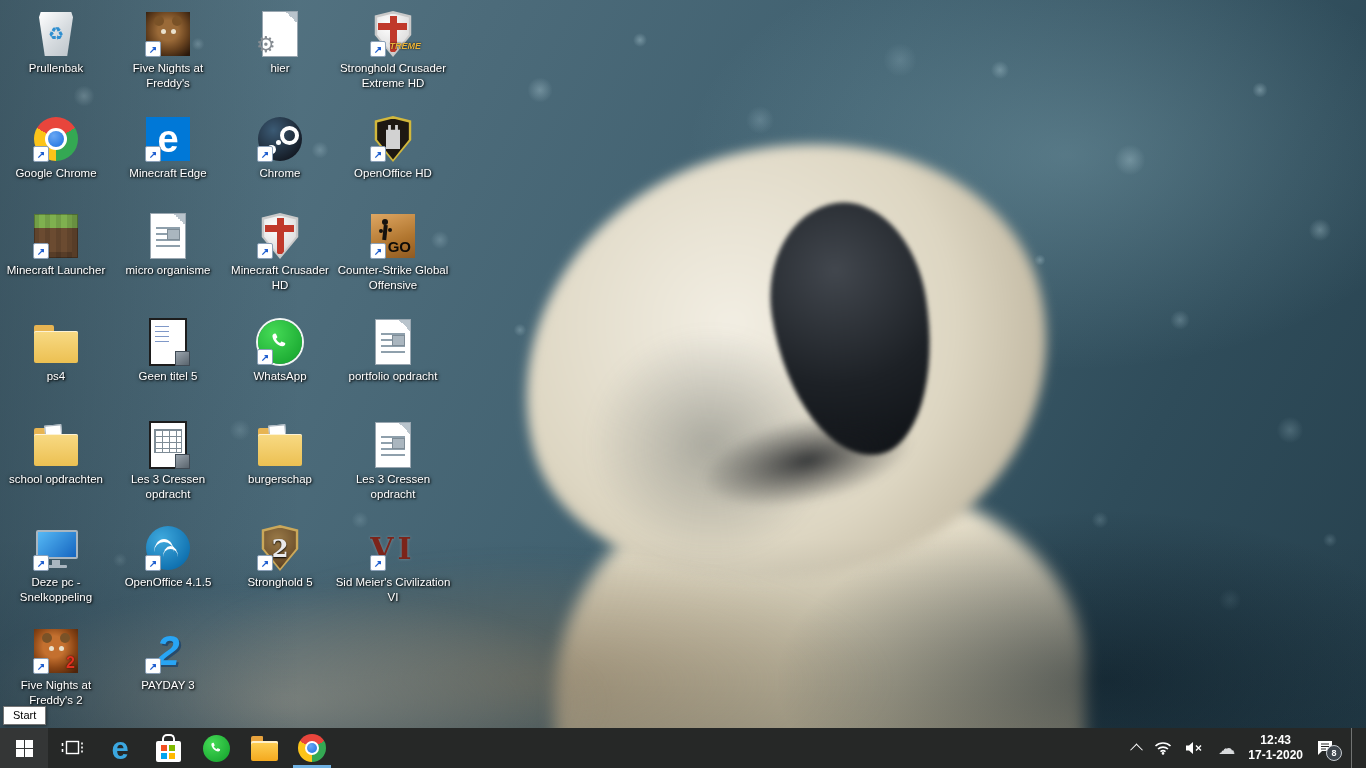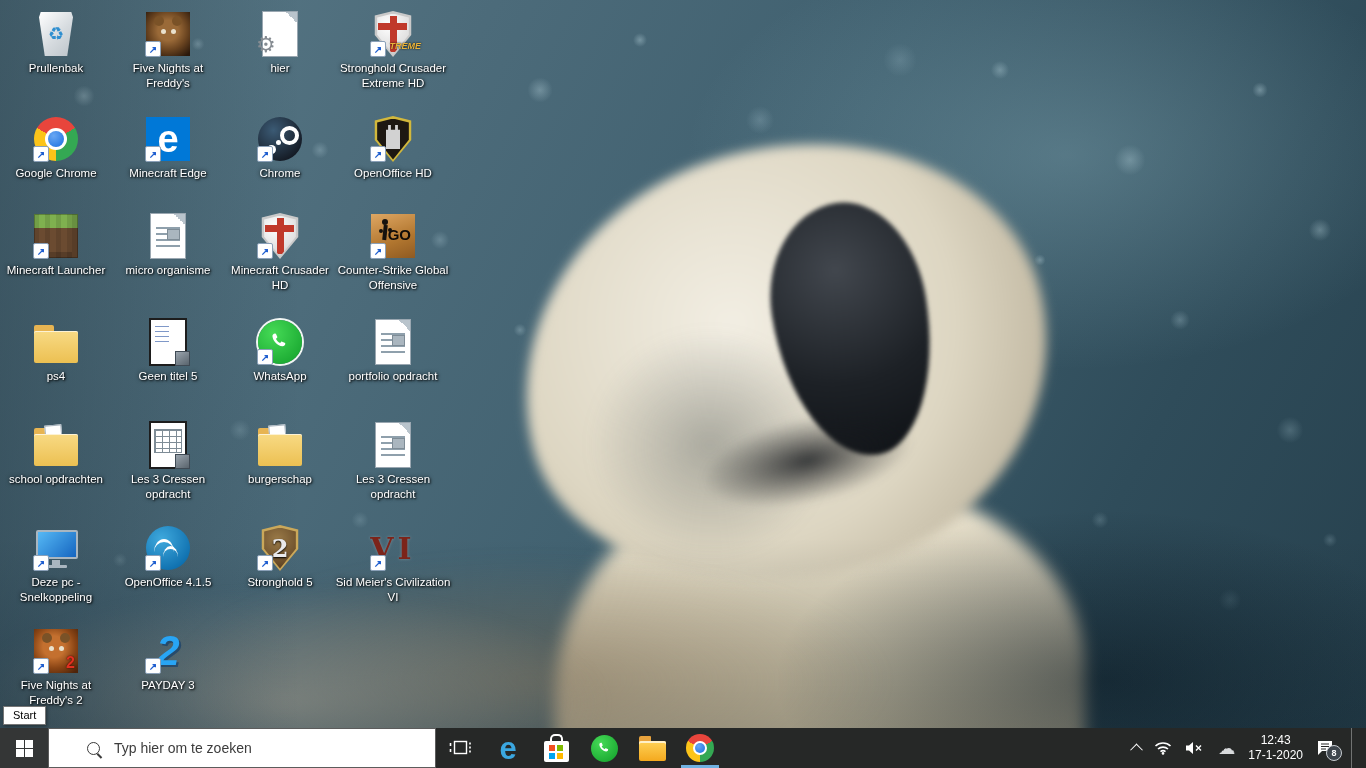--- a/index.html
+++ b/index.html
@@ -133,21 +133,21 @@
     background-image:repeating-linear-gradient(90deg,rgba(0,0,0,.10) 0 5px,transparent 5px 11px),
       linear-gradient(180deg,#7fb04f 0 14px,#6b4b31 14px);
     box-shadow:inset -6px -6px 0 rgba(0,0,0,.18),inset 0 0 0 1px rgba(0,0,0,.25);}
 
   .csgo{position:relative;width:44px;height:44px;overflow:hidden;
     background:linear-gradient(160deg,#dfa763,#b1762f 60%,#8f5a22);}
   .csgo::before{content:"";position:absolute;left:12px;top:11px;width:4px;height:15px;background:#15120e;
     transform:rotate(6deg);}
   .csgo::after{content:"";position:absolute;left:11px;top:5px;width:6px;height:6px;background:#15120e;
     border-radius:50%;box-shadow:-4px 9px 0 -1px #15120e,5px 8px 0 -1px #15120e;}
-  .csgo .go{position:absolute;right:4px;top:12px;font-weight:800;font-size:15px;color:#0d0b08;}
+  .csgo .go{position:absolute;right:4px;top:24px;font-weight:800;font-size:15px;color:#0d0b08;}
 
   .folder{position:relative;width:44px;height:32px;margin-top:10px;}
   .folder::before{content:"";position:absolute;top:-6px;left:0;width:20px;height:9px;
     background:#e7b452;border-radius:2px 2px 0 0;}
   .folder::after{content:"";position:absolute;inset:0;border-radius:2px;z-index:1;
     background:linear-gradient(180deg,#f8da84,#ecc052);box-shadow:inset 0 1px 0 rgba(255,255,255,.65);}
   .folder .paper{position:absolute;left:11px;top:-9px;width:15px;height:16px;background:#fff;
     border:1px solid #a8b4be;transform:rotate(-5deg);z-index:0;}
 
   .wa{width:44px;height:44px;border-radius:50%;display:flex;align-items:center;justify-content:center;
@@ -213,21 +213,21 @@
   .xfolder::after{content:"";position:absolute;inset:0;border-radius:2px;
     background:linear-gradient(180deg,#ffd257,#f4a91e);box-shadow:inset 0 2px 0 #fff0c8;}
   .running::after{content:"";position:absolute;left:5px;right:5px;bottom:0;height:3px;background:#6fb1e2;}
 
   .tray{margin-left:auto;display:flex;align-items:center;gap:13px;padding-right:9px;}
   .trayit{display:flex;align-items:center;justify-content:center;background:none;border:none;cursor:pointer;
     color:#fff;position:relative;padding:0;}
   .chev{display:block;width:8px;height:8px;border-left:1.6px solid #fff;border-top:1.6px solid #fff;
     transform:rotate(45deg) translate(1px,1px);}
   .cloudg{color:#d8dadc;font-size:17px;line-height:1;}
-  .clock{color:#fff;font-size:12px;line-height:15px;text-align:center;}
+  .clock{color:#fff;font-size:12px;line-height:15px;text-align:center;font-weight:bold;}
   .badge{position:absolute;right:-8px;bottom:-5px;width:14px;height:14px;border-radius:50%;
     background:#3f464d;border:1px solid #c9ced3;color:#fff;font-size:9px;font-weight:bold;
     display:flex;align-items:center;justify-content:center;}
   .sdesk{width:5px;border-left:1px solid rgba(255,255,255,.35);align-self:stretch;}
 </style>
 </head>
 <body>
 
 <div class="wall">
   <div class="ltr"></div>
@@ -476,24 +476,20 @@
 
 <div class="taskbar">
   <button class="start">
     <span class="winlogo">
         <b></b>
         <b></b>
         <b></b>
         <b></b>
       </span>
   </button>
-  <div class="search">
-    <span class="mag"></span>
-    <span class="ph">Typ hier om te zoeken</span>
-  </div>
   <button class="tbtn">
     <svg width="24" height="18" viewBox="0 0 24 18">
       <rect x="6.5" y="2.5" width="12" height="12" fill="none" stroke="#fff" stroke-width="1.4"></rect>
       <path d="M2.5 4v3M2.5 10v3" stroke="#fff" stroke-width="1.6"></path>
       <path d="M22 3.5v2M22 7.5v2M22 11.5v2" stroke="#fff" stroke-width="1.6"></path>
     </svg>
   </button>
   <button class="tbtn">
     <span class="edgeglyph">e</span>
   </button>

